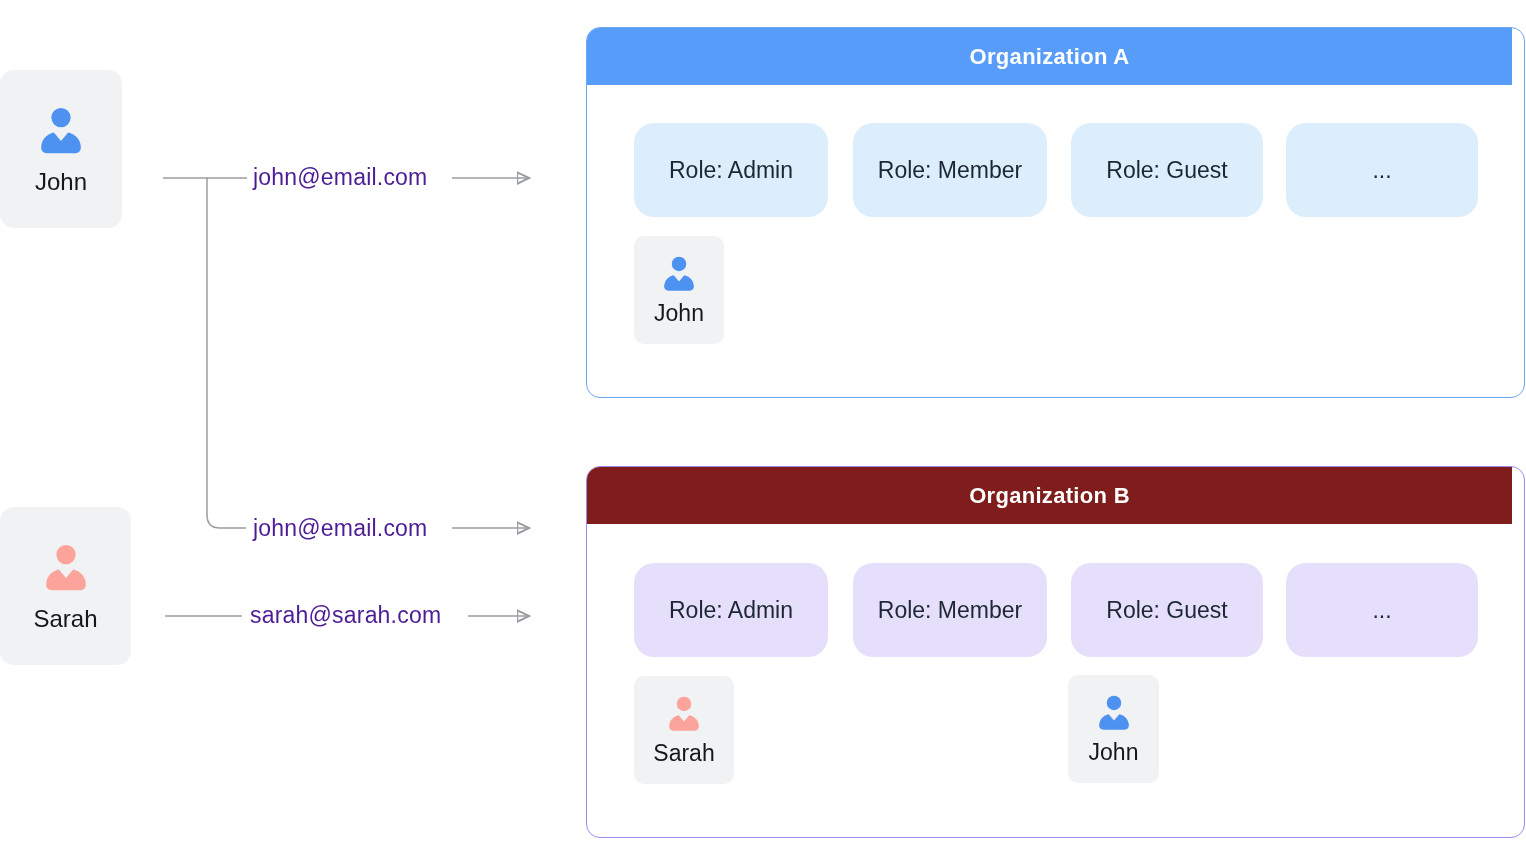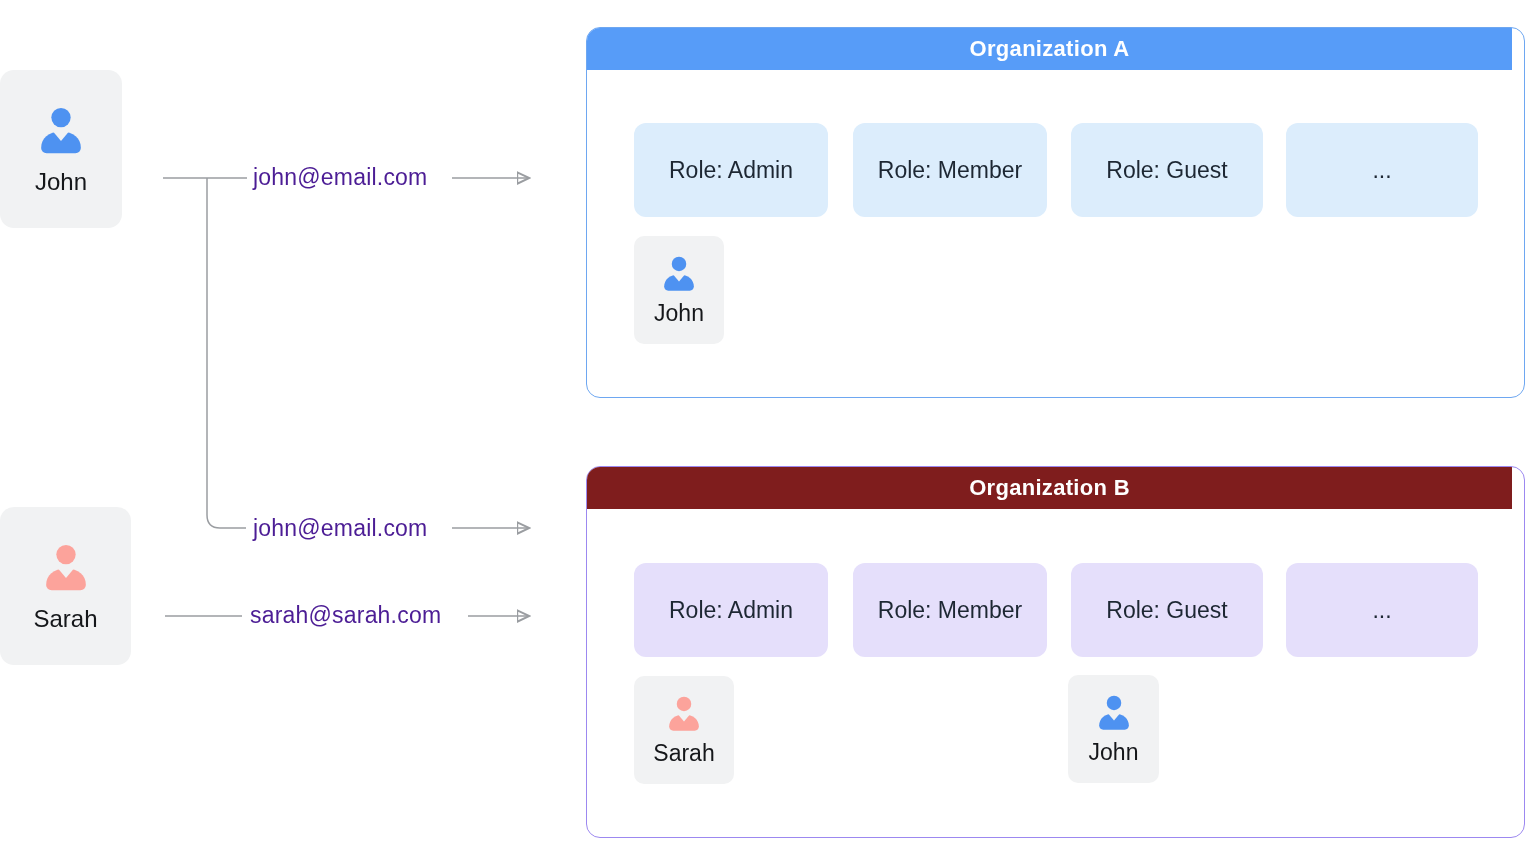--- a/index.html
+++ b/index.html
@@ -28,28 +28,28 @@
   .icon-blue{color:#4E92F1;}
   .icon-pink{color:#FCA39B;}
   
   .org{
     position:absolute;background:#ffffff;border-radius:14px;overflow:hidden;
     box-sizing:border-box;
   }
   .org-a{left:586px;top:27px;width:939px;height:371px;border:1.5px solid #6EA7F1;}
   .org-b{left:586px;top:466px;width:939px;height:372px;border:1.5px solid #9C88F0;}
   .org-header{
-    position:absolute;left:0;top:0;right:12px;height:42px;
+    position:absolute;left:0;top:0;right:12px;height:57px;
     display:flex;align-items:center;justify-content:center;
     color:#ffffff;font-size:22px;font-weight:600;letter-spacing:.3px;
   }
   .org-a .org-header{background:#579CF8;}
   .org-b .org-header{background:#7f1d1d;}
   .chip{
-    position:absolute;height:94px;border-radius:12px;
+    position:absolute;height:94px;border-radius:20px;
     display:flex;align-items:center;justify-content:center;
     color:#1D2733;font-size:23px;font-weight:500;white-space:nowrap;
   }
   .org-a .chip{background:#DCEDFC;}
   .org-b .chip{background:#E5DFFB;}
   .member-card{
     position:absolute;height:108px;background:#F1F2F3;border-radius:10px;
     display:flex;flex-direction:column;align-items:center;justify-content:center;gap:5px;
   }
   .member-card .user-name{color:#15171A;font-size:23px;font-weight:500;}

